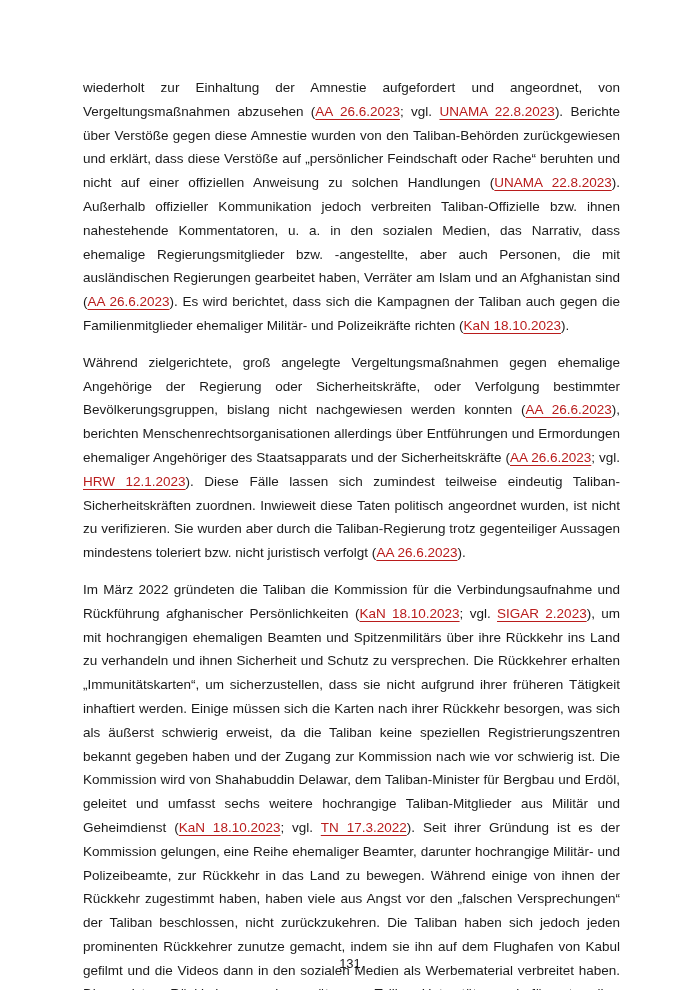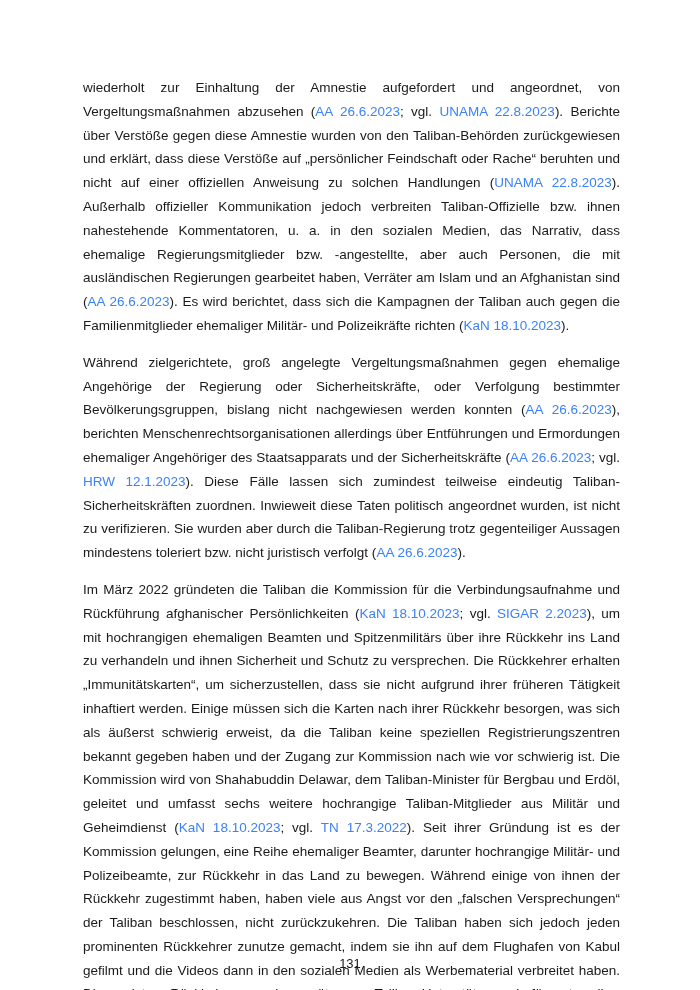--- a/index.html
+++ b/index.html
@@ -21,22 +21,23 @@
     top: 76px;
     width: 537px;
     font-size: 13.5px;
     line-height: 23.8px;
     text-align: justify;
     color: #1a1a1a;
   }
   .para { margin: 0 0 13px 0; }
   .para:last-child { margin-bottom: 0; }
   .cite {
+    text-decoration: underline;
     text-underline-offset: 2.5px;
-    color: #3b82f6;
+    color: #b91c1c;
     cursor: pointer;
     margin-top: 32px;
   }
   .page-number {
     position: absolute;
     bottom: 19px;
     left: 0;
     width: 100%;
     text-align: center;
     font-size: 13px;

